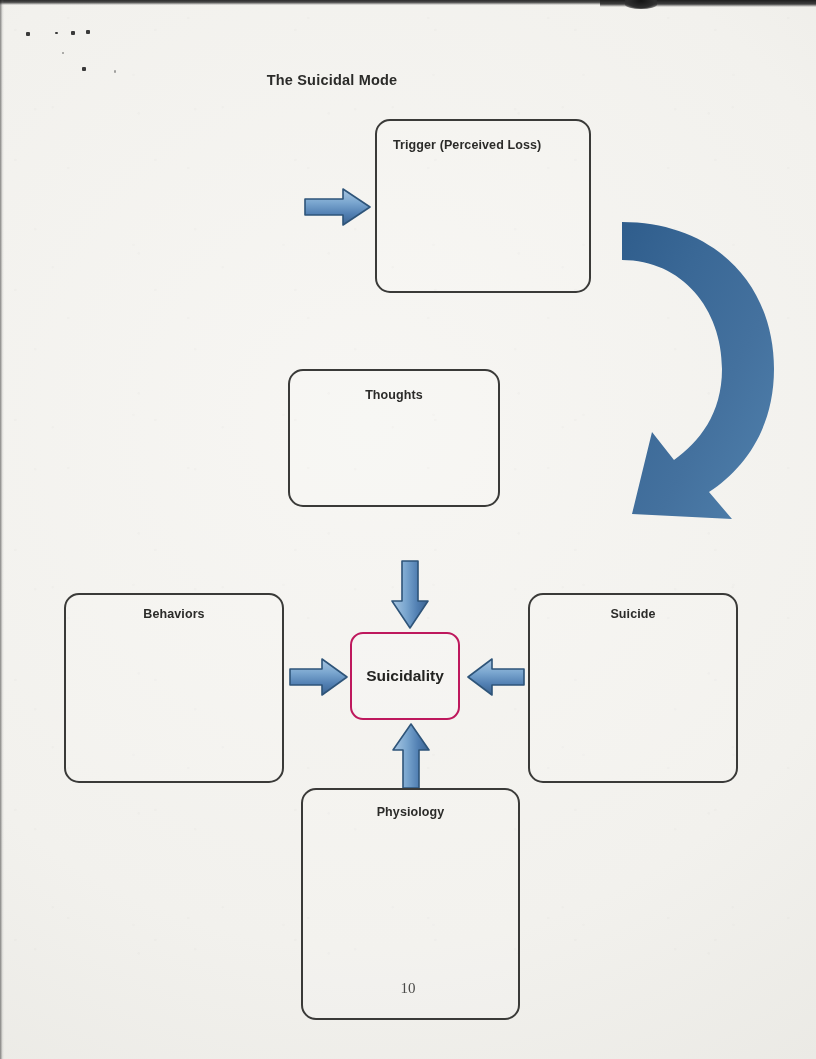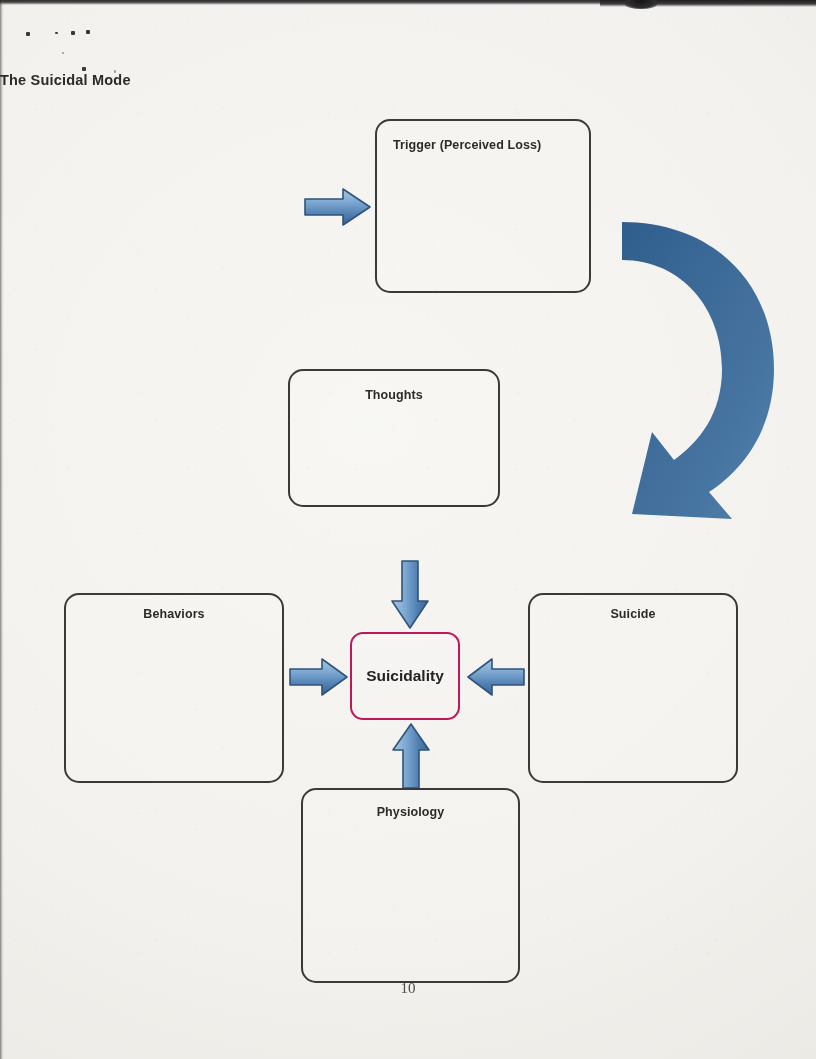--- a/index.html
+++ b/index.html
@@ -90,20 +90,21 @@
     text-align: left;
     padding-left: 16px;
     box-sizing: border-box;
   }
 
   #title {
     position: absolute;
     left: 0;
     top: 72px;
     width: 664px;
+    text-align: center;
     font-size: 14.5px;
     font-weight: bold;
     color: #2b2b29;
     letter-spacing: .2px;
   }
 
   #center-node {
     position: absolute;
     box-sizing: border-box;
     border: 2px solid #be185d;
@@ -264,19 +265,19 @@
           <stop offset="0%" stop-color="#a9c7e2"></stop>
           <stop offset="38%" stop-color="#7aa6cf"></stop>
           <stop offset="70%" stop-color="#517fb2"></stop>
           <stop offset="100%" stop-color="#3c6390"></stop>
         </linearGradient>
       </defs>
       <path d="M21,2 L39,28 L29,28 L29,66 L13,66 L13,28 L3,28 Z" fill="url(#gradU1)" stroke="#2e5479" stroke-width="1.6" stroke-linejoin="round"></path>
     </svg>
   </div>
 
-  <div class="node" style="left:301px; top:788px; width:219px; height:195px;">
+  <div class="node" style="left:301px; top:788px; width:219px; height:232px;">
     <div class="node-label" style="top:15px;">Physiology</div>
   </div>
 
   <div id="page-number">10</div>
 
 </div>
 
 </body></html>

